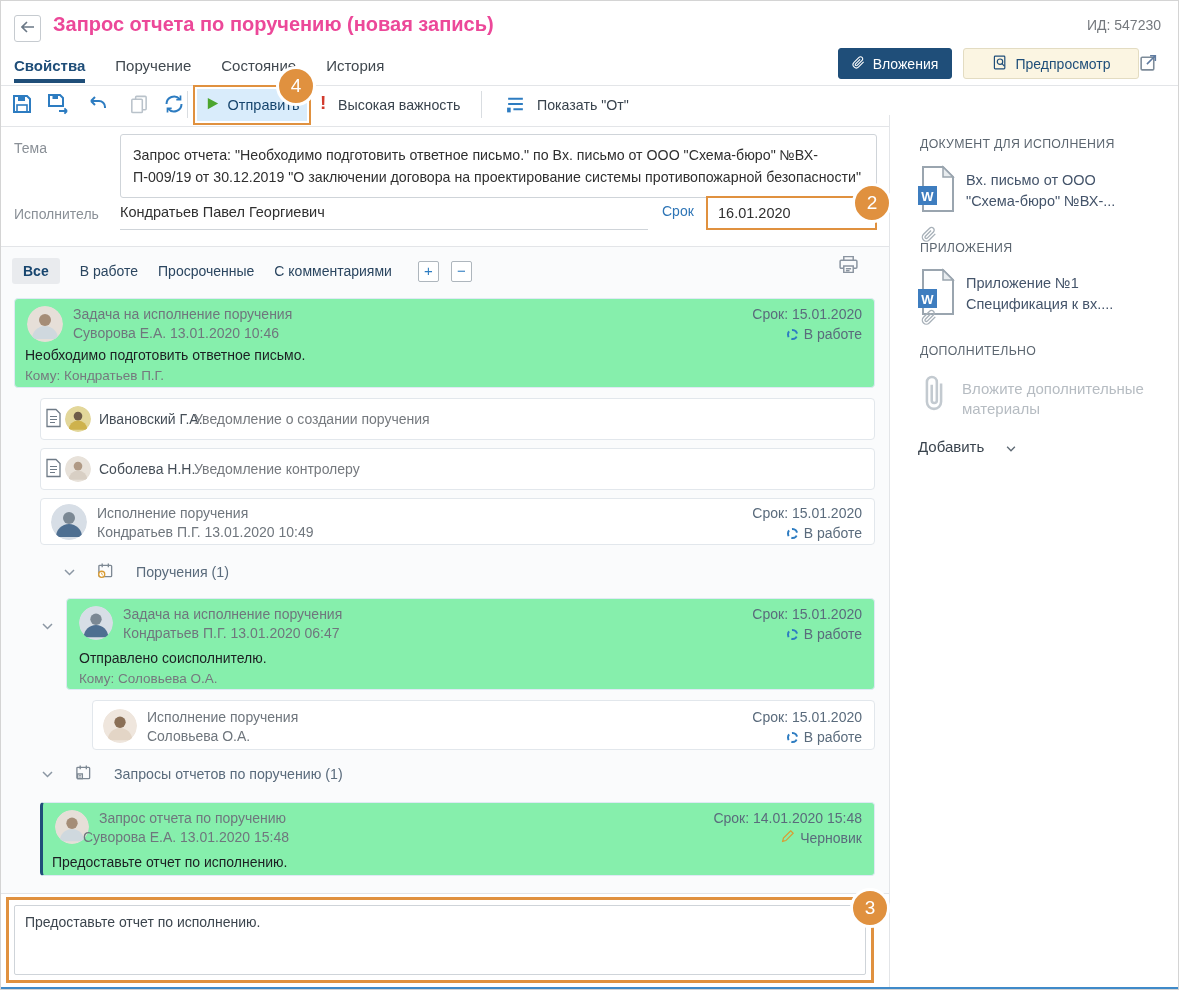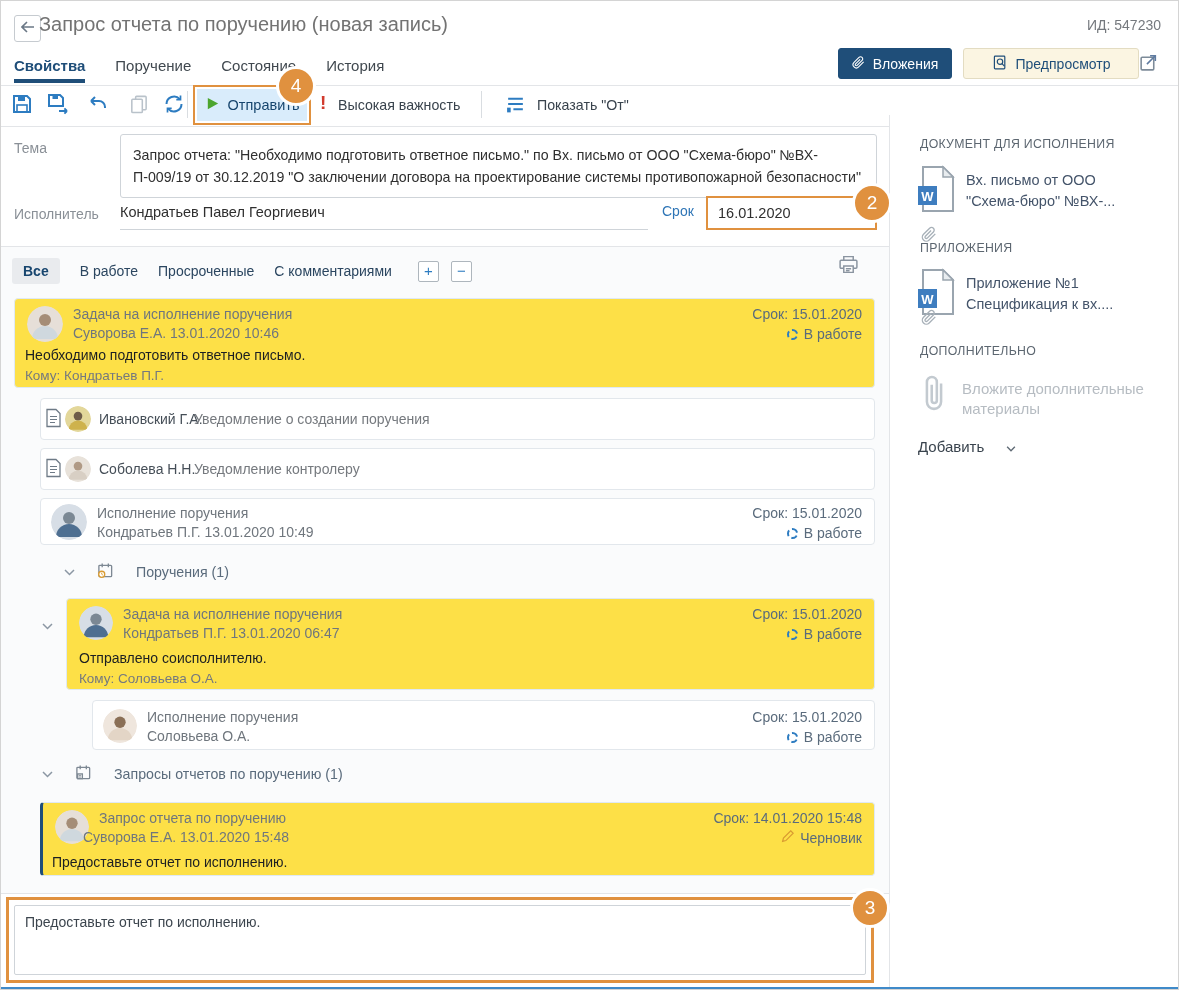--- a/index.html
+++ b/index.html
@@ -3,21 +3,21 @@
 <meta charset="utf-8">
 <style>
   *{margin:0;padding:0;box-sizing:border-box}
   html,body{width:1179px;height:990px}
   body{position:relative;font-family:"Liberation Sans",sans-serif;background:#fff;overflow:hidden;font-size:14px;color:#333}
   .abs{position:absolute}
   .hline{position:absolute;height:1px;background:#e3e5e8}
   .vline{position:absolute;width:1px;background:#e3e5e8}
   
   .back-btn{position:absolute;left:14px;top:15px;width:27px;height:27px;border:1px solid #c6cbd0;border-radius:3px;background:#fff;display:flex;align-items:center;justify-content:center;cursor:pointer}
-  .page-title{position:absolute;left:39px;top:13px;font-size:20px;font-weight:400;color:#737373;white-space:nowrap}
+  .page-title{position:absolute;left:53px;top:13px;font-size:20px;font-weight:700;color:#ec4899;white-space:nowrap}
   .record-id{position:absolute;right:18px;top:17px;font-size:14px;color:#75797e}
   .tabbar{position:absolute;left:14px;top:57px;display:flex;gap:30px}
   .tab{font-size:15px;color:#40484f;padding-bottom:9px;position:relative;cursor:pointer;white-space:nowrap}
   .tab.active{color:#1f4e79;font-weight:bold}
   .tab.active::after{content:"";position:absolute;left:0;right:0;bottom:0;height:4px;background:#1f4e79}
   .btn{display:flex;align-items:center;justify-content:center;gap:8px;border-radius:3px;cursor:pointer;font-size:14px}
   .btn-attach{position:absolute;left:838px;top:48px;width:114px;height:31px;background:#1f4e79;color:#fff;border:1px solid #1f4e79}
   .btn-preview{position:absolute;left:963px;top:48px;width:176px;height:31px;background:#fbf5e2;color:#1f4e79;border:1px solid #e3dcc2}
   .btn-external{position:absolute;left:1136px;top:52px;width:24px;height:24px;background:transparent;border:none;cursor:pointer}
   
@@ -33,21 +33,21 @@
   .assignee{position:absolute;left:120px;top:200px;width:528px;height:30px;border-bottom:1px solid #cfd4d9;font-size:14.5px;color:#2f2f2f;padding-top:4px;cursor:text}
   .deadline-box{position:absolute;left:706px;top:196px;width:171px;height:34px;border:2px solid #e0913f;background:#fff;font-size:14.5px;color:#2f2f2f;line-height:30px;padding-left:10px;cursor:text}
   
   .timeline{position:absolute;left:0;top:247px;width:889px;height:646px;background:#fafbfc}
   .filters{position:absolute;left:12px;top:11px;display:flex;align-items:center;gap:20px}
   .fchip{font-size:14px;color:#2b4660;cursor:pointer;white-space:nowrap;padding:5px 0}
   .fchip.active{background:#e9ebee;border-radius:3px;padding:5px 11px;color:#17456e;font-weight:bold}
   .pm-btn{width:21px;height:21px;border:1px solid #aeb6bd;border-radius:2px;background:#fff;color:#2d7cc1;font-size:15px;line-height:18px;text-align:center;cursor:pointer}
   .print-btn{position:absolute;right:30px;top:8px;background:none;border:none;cursor:pointer}
   .card{position:absolute;border:1px solid #e2e7ec;border-radius:4px;background:#fff;cursor:pointer}
-  .card.blue{background:#fde047;border-color:#dfe9f4}
+  .card.blue{background:#86efac;border-color:#dfe9f4}
   .avatar{position:absolute;border-radius:50%;overflow:hidden}
   .c-title,.c-sub{position:absolute;font-size:14px;color:#6f767d;white-space:nowrap}
   .c-body{position:absolute;font-size:14px;color:#1c1f22;white-space:nowrap}
   .c-to{position:absolute;font-size:13.5px;color:#75797e;white-space:nowrap}
   .c-right{position:absolute;right:12px;top:7px;text-align:center;font-size:14px;color:#5a6b7c}
   .status-row{display:flex;align-items:center;gap:6px;justify-content:flex-end;margin-top:4px}
   .spin{width:11px;height:11px;border:2px dashed #2d7cc1;border-radius:50%;display:inline-block}
   .group-h{position:absolute;display:flex;align-items:center;gap:22px;color:#5a6b7c;font-size:14.2px;cursor:pointer;white-space:nowrap}
   .chev{background:none;border:none;cursor:pointer;display:flex;align-items:center}
   .n-name{position:absolute;left:58px;top:12px;font-size:14px;color:#454e57;white-space:nowrap}

